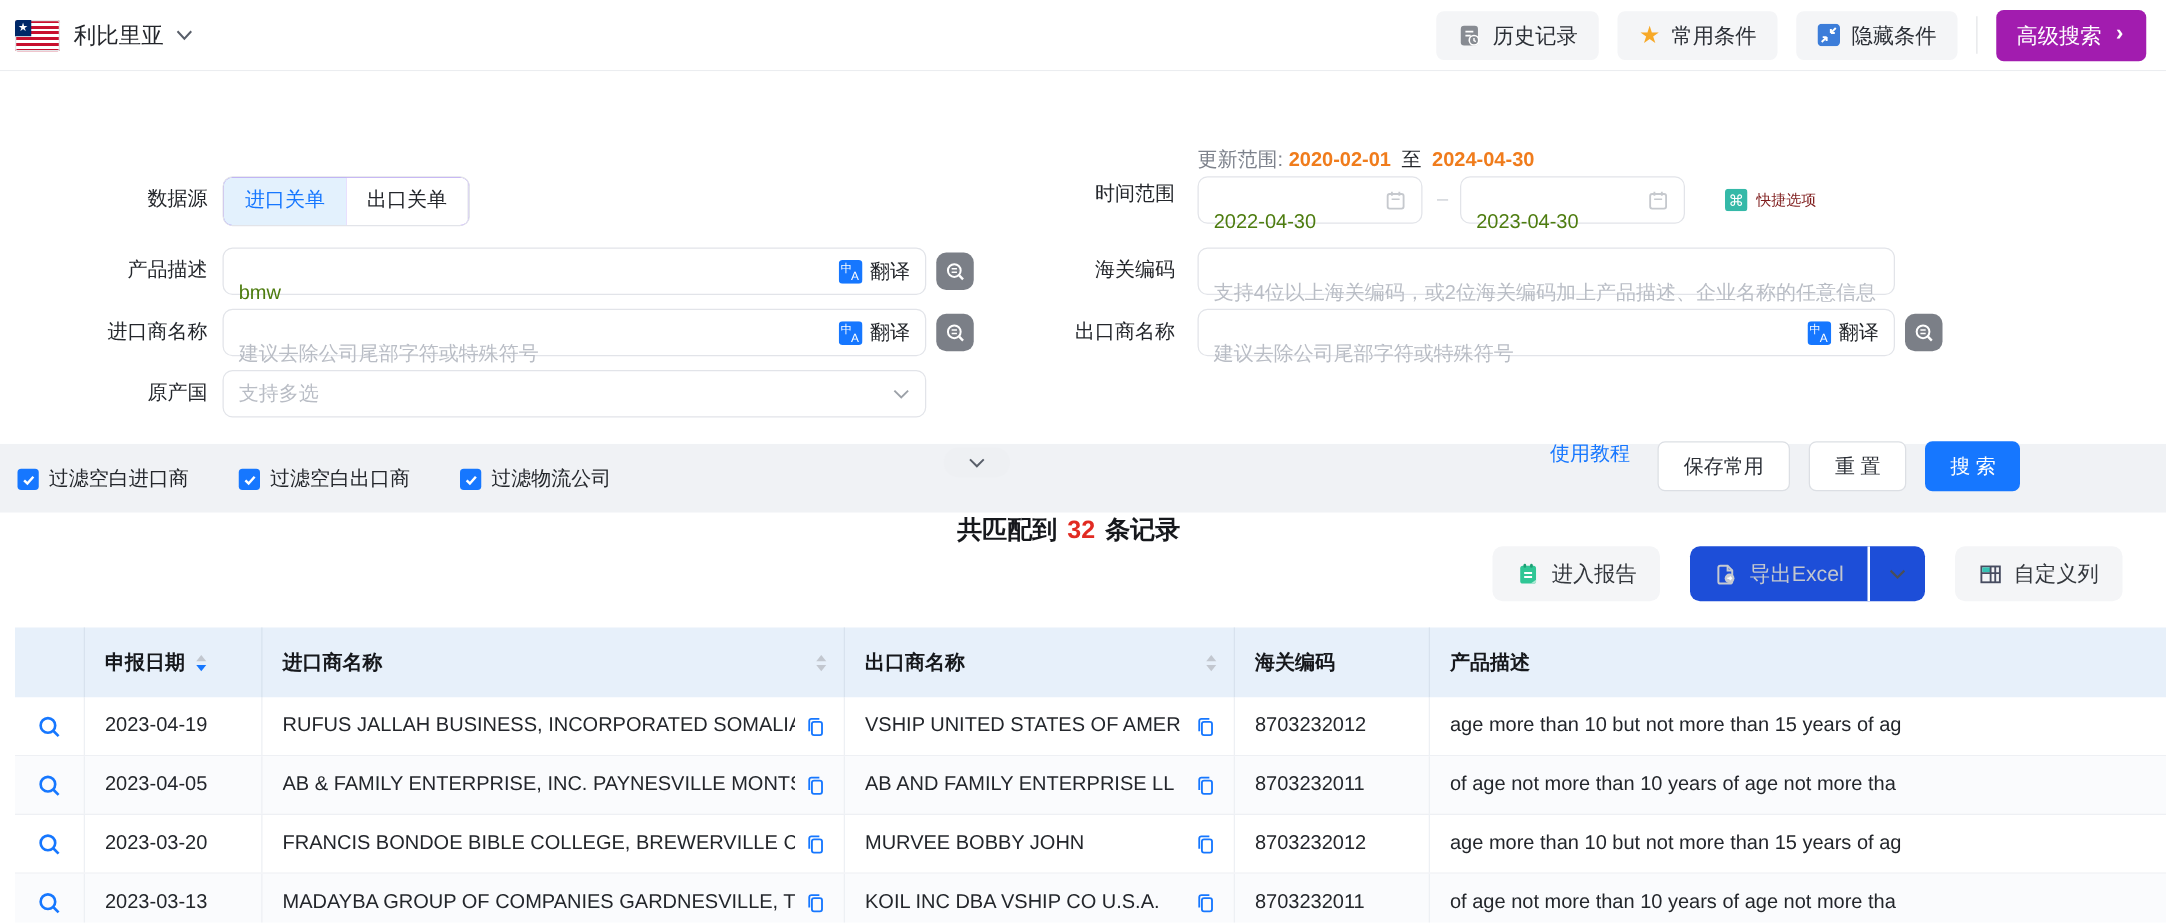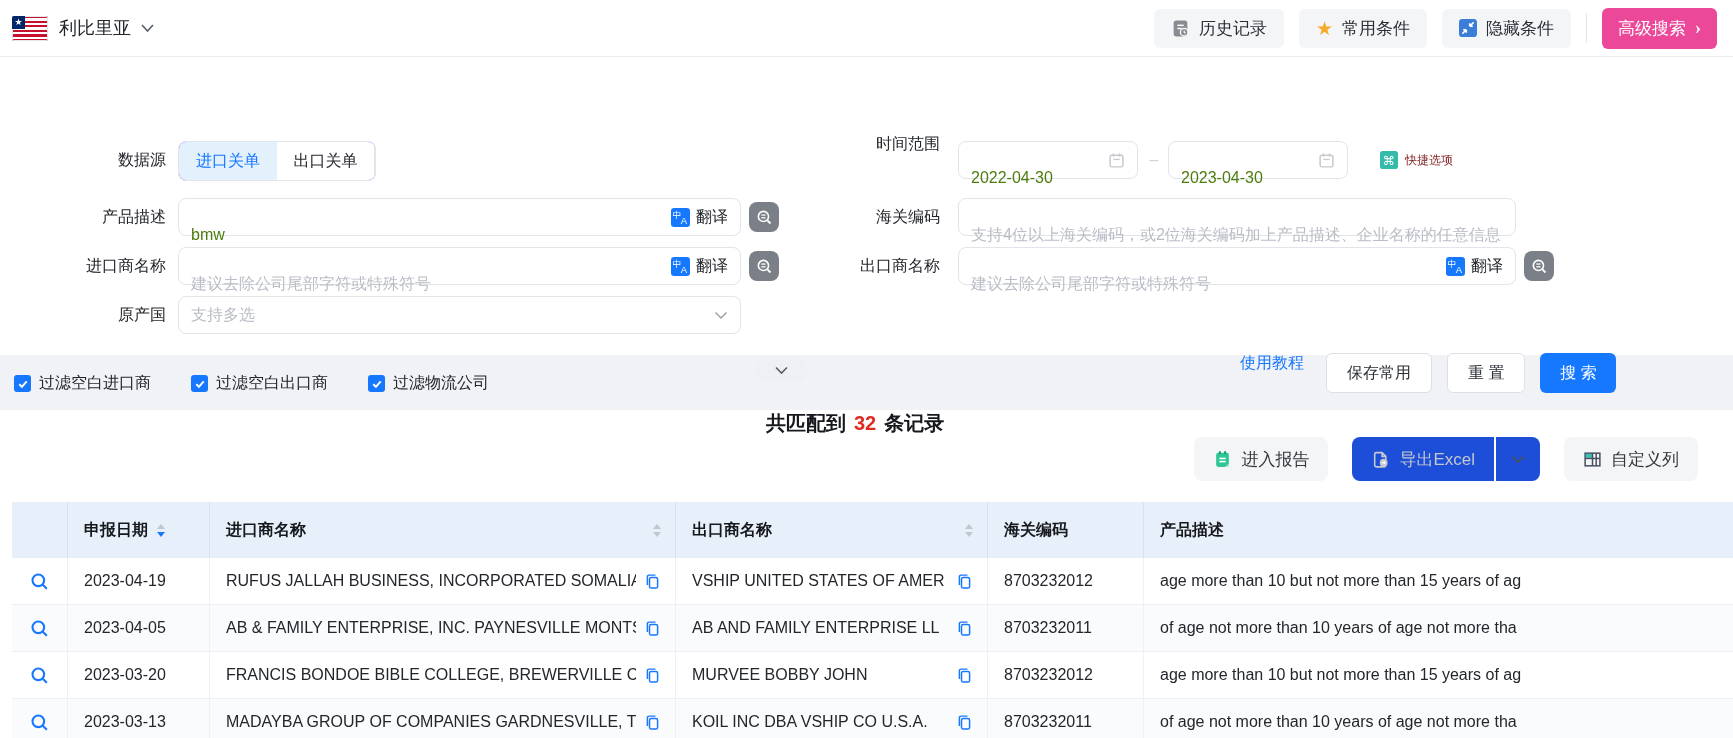--- a/index.html
+++ b/index.html
@@ -11,22 +11,22 @@
   .topbar { height:57px; border-bottom:1px solid #ebedf0; display:flex; align-items:center; padding:0 16px 0 12px; }
   .flag { position:relative; width:36px; height:25px; border-radius:2px; overflow:hidden; flex:none;
     background:repeating-linear-gradient(180deg,#C8102E 0 2.3px,#ffffff 2.3px 4.6px); box-shadow:0 0 0 1px #e3e5e8 inset; }
   .flag .canton { position:absolute; left:0; top:0; width:13px; height:13px; background:#002868; color:#fff; font-size:9px; line-height:13px; text-align:center; }
   .country { font-size:18px; margin-left:11px; }
   .chev { margin-left:9px; }
   .topbar-right { margin-left:auto; display:flex; align-items:center; gap:15px; }
   .tb-btn { height:39px; background:#f4f5f7; border:none; border-radius:6px; font-size:17px; color:#2b2f36;
     display:flex; align-items:center; gap:9px; padding:0 17px; cursor:pointer; font-family:inherit; }
   .v-div { width:1px; height:30px; background:#e3e5e8; }
-  .btn-advanced { height:41px; background:#ec4899; border:none; border-radius:6px; color:#fff; font-size:17px;
-    display:flex; align-items:center; gap:9px; padding:0 16px; cursor:pointer; font-family:Liberation Serif, serif; }
+  .btn-advanced { height:41px; background:#a21caf; border:none; border-radius:6px; color:#fff; font-size:17px;
+    display:flex; align-items:center; gap:9px; padding:0 16px; cursor:pointer; font-family:Liberation Mono, monospace; }
   .btn-advanced .arr { font-size:18px; font-weight:bold; line-height:1; }
 
   
   .form-panel { position:relative; height:298px; background:#fff; }
   .f-label { position:absolute; width:166px; left:0; text-align:right; font-size:16px; line-height:38px; color:#23262b; }
   .f-label.r { left:780px; width:160px; }
   .update-range { position:absolute; left:958px; top:61px; font-size:16px; }
   .update-range .lbl { color:#7d828c; }
   .update-range .d { color:#f07c1c; font-weight:bold; }
   .update-range .zhi { color:#23262b; margin:0 4px; }
@@ -138,28 +138,34 @@
     <div class="v-div"></div>
     <button class="btn-advanced">
       <span>高级搜索</span>
       <span class="arr">›</span>
     </button>
   </div>
 </div>
 
 <div class="form-panel">
 
+  <div class="update-range">
+    <span class="lbl">更新范围:</span>
+    <span class="d">2020-02-01</span>
+    <span class="zhi">至</span>
+    <span class="d">2024-04-30</span>
+  </div>
 
   <div class="f-label" style="top:84px;">数据源</div>
   <div class="ds-tabs">
     <div class="ds-tab active">进口关单</div>
     <div class="ds-tab first">出口关单</div>
   </div>
 
-  <div class="f-label r" style="top:68px;">时间范围</div>
+  <div class="f-label r" style="top:80px;">时间范围</div>
   <div class="f-input" style="left:958px; top:84px; width:180px;">
     <input value="2022-04-30" style="">
     <span>
       <svg width="17" height="17" viewBox="0 0 16 16">
           <rect x="2" y="3" width="12" height="11" rx="1.5" fill="none" stroke="#c6c9ce" stroke-width="1.4"></rect>
           <line x1="5.2" y1="1.4" x2="5.2" y2="4.4" stroke="#c6c9ce" stroke-width="1.4"></line>
           <line x1="10.8" y1="1.4" x2="10.8" y2="4.4" stroke="#c6c9ce" stroke-width="1.4"></line>
           <line x1="5" y1="7" x2="11" y2="7" stroke="#c6c9ce" stroke-width="1.2"></line>
         </svg>
     </span>

